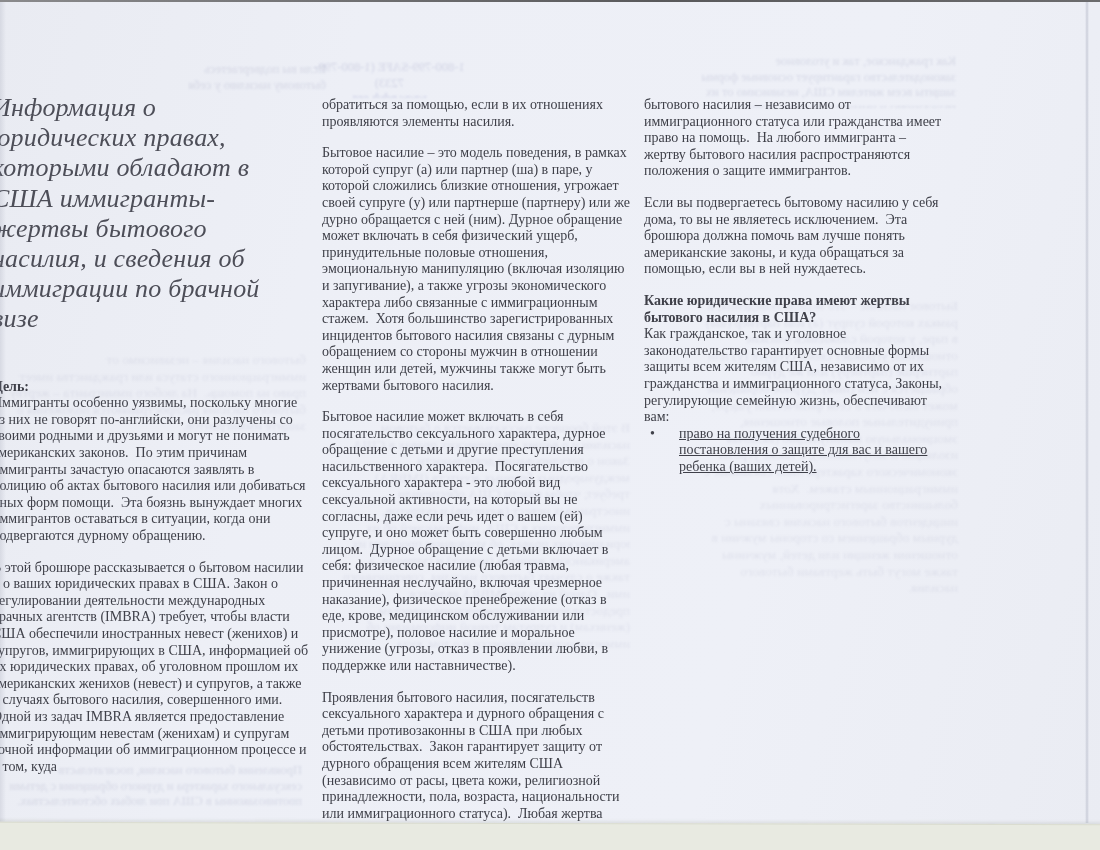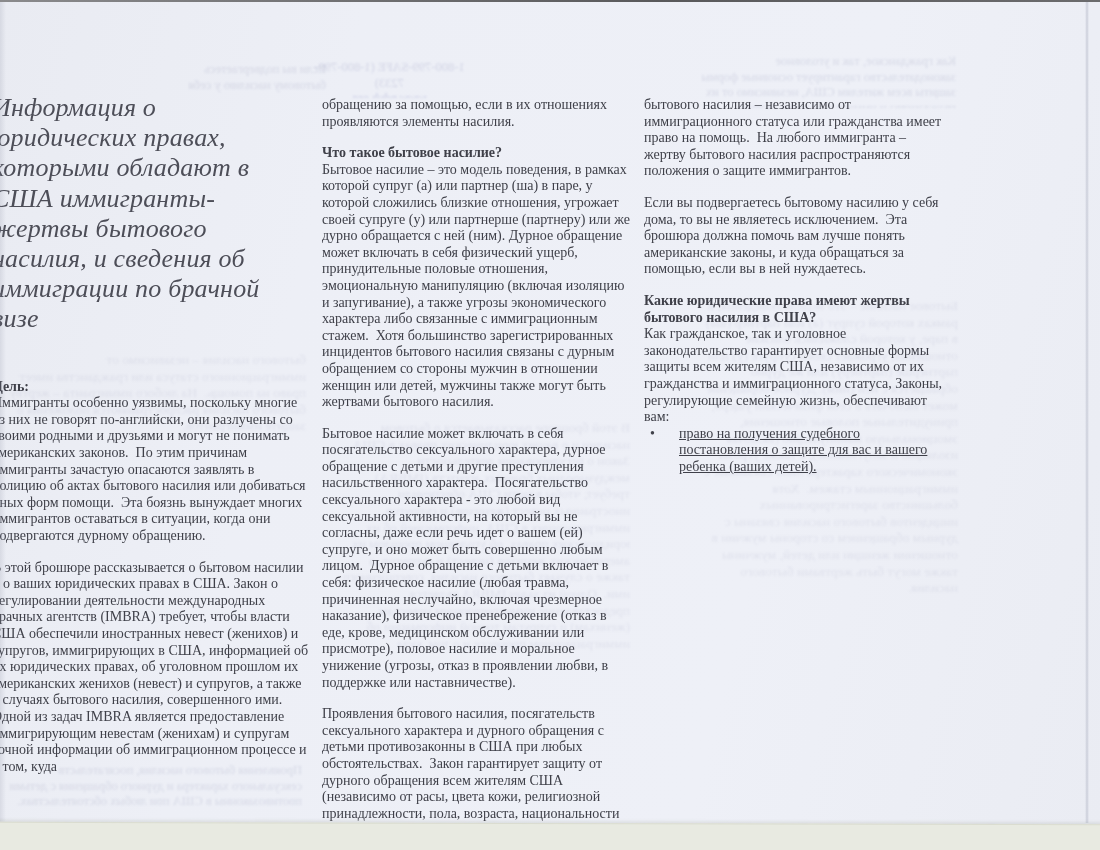--- a/index.html
+++ b/index.html
@@ -84,22 +84,21 @@
     <span>насилия, и сведения об</span>
     <span>иммиграции по брачной</span>
     <span>визе</span>
   </div>
   <div class="goal-h">Цель:</div>
   <p>Иммигранты особенно уязвимы, поскольку многие из них не говорят по-английски, они разлучены со своими родными и друзьями и могут не понимать американских законов.&nbsp; По этим причинам иммигранты зачастую опасаются заявлять в полицию об актах бытового насилия или добиваться иных форм помощи.&nbsp; Эта боязнь вынуждает многих иммигрантов оставаться в ситуации, когда они подвергаются дурному обращению.</p>
   <p>В этой брошюре рассказывается о бытовом насилии и о ваших юридических правах в США. Закон о регулировании деятельности международных брачных агентств (IMBRA) требует, чтобы власти США обеспечили иностранных невест (женихов) и супругов, иммигрирующих в США, информацией об их юридических правах, об уголовном прошлом их американских женихов (невест) и супругов, а также о случаях бытового насилия, совершенного ими.&nbsp; Одной из задач IMBRA является предоставление иммигрирующим невестам (женихам) и супругам точной информации об иммиграционном процессе и о том, куда</p>
 </div>
 
 <div class="col col-mid">
-  <p>обращению за помощью, если в их отношениях проявляются элементы насилия.</p>
-  <div class="bold-h">Что такое бытовое насилие?</div>
+  <p>обратиться за помощью, если в их отношениях проявляются элементы насилия.</p>
   <p>Бытовое насилие – это модель поведения, в рамках которой супруг (а) или партнер (ша) в паре, у которой сложились близкие отношения, угрожает своей супруге (у) или партнерше (партнеру) или же дурно обращается с ней (ним). Дурное обращение может включать в себя физический ущерб, принудительные половые отношения, эмоциональную манипуляцию (включая изоляцию и запугивание), а также угрозы экономического характера либо связанные с иммиграционным стажем.&nbsp; Хотя большинство зарегистрированных инцидентов бытового насилия связаны с дурным обращением со стороны мужчин в отношении женщин или детей, мужчины также могут быть жертвами бытового насилия.</p>
   <p>
     <span>Бытовое насилие может включать в себя посягательство сексуального характера, дурное обращение с детьми и другие преступления насильственного характера.&nbsp; </span><span class="u">Посягательство сексуального характера</span><span> - это любой вид сексуальной активности, на который вы не согласны, даже если речь идет о вашем (ей) супруге, и оно может быть совершенно любым лицом.&nbsp; </span><span class="u">Дурное обращение с детьми</span><span> включает в себя: физическое насилие (любая травма, причиненная неслучайно, включая чрезмерное наказание), физическое пренебрежение (отказ в еде, крове, медицинском обслуживании или присмотре), половое насилие и моральное унижение (угрозы, отказ в проявлении любви, в поддержке или наставничестве).</span>
   </p>
   <p>Проявления бытового насилия, посягательств сексуального характера и дурного обращения с детьми противозаконны в США при любых обстоятельствах.&nbsp; Закон гарантирует защиту от дурного обращения всем жителям США (независимо от расы, цвета кожи, религиозной принадлежности, пола, возраста, национальности или иммиграционного статуса).&nbsp; Любая жертва</p>
 </div>
 
 <div class="col col-right">
   <p>бытового насилия – независимо от иммиграционного статуса или гражданства имеет право на помощь.&nbsp; На любого иммигранта – жертву бытового насилия распространяются положения о защите иммигрантов.</p>
   <p>Если вы подвергаетесь бытовому насилию у себя дома, то вы не являетесь исключением.&nbsp; Эта брошюра должна помочь вам лучше понять американские законы, и куда обращаться за помощью, если вы в ней нуждаетесь.</p>

